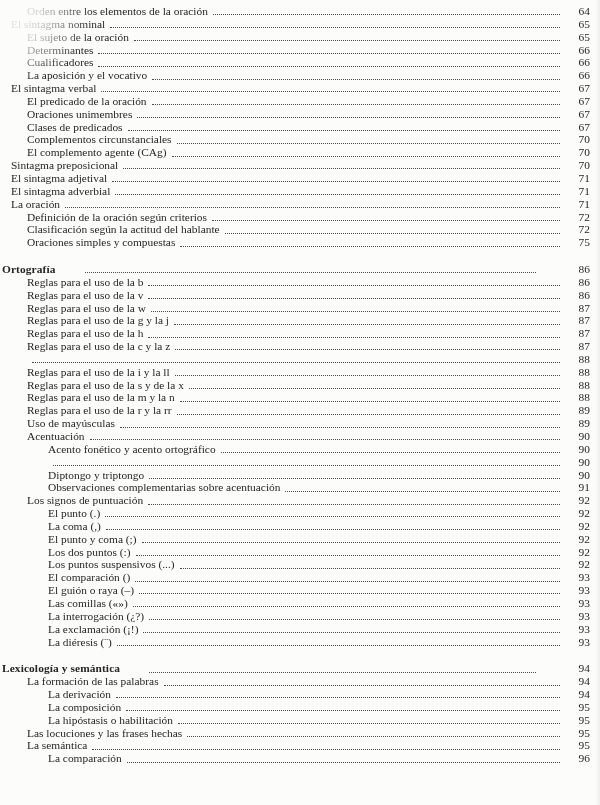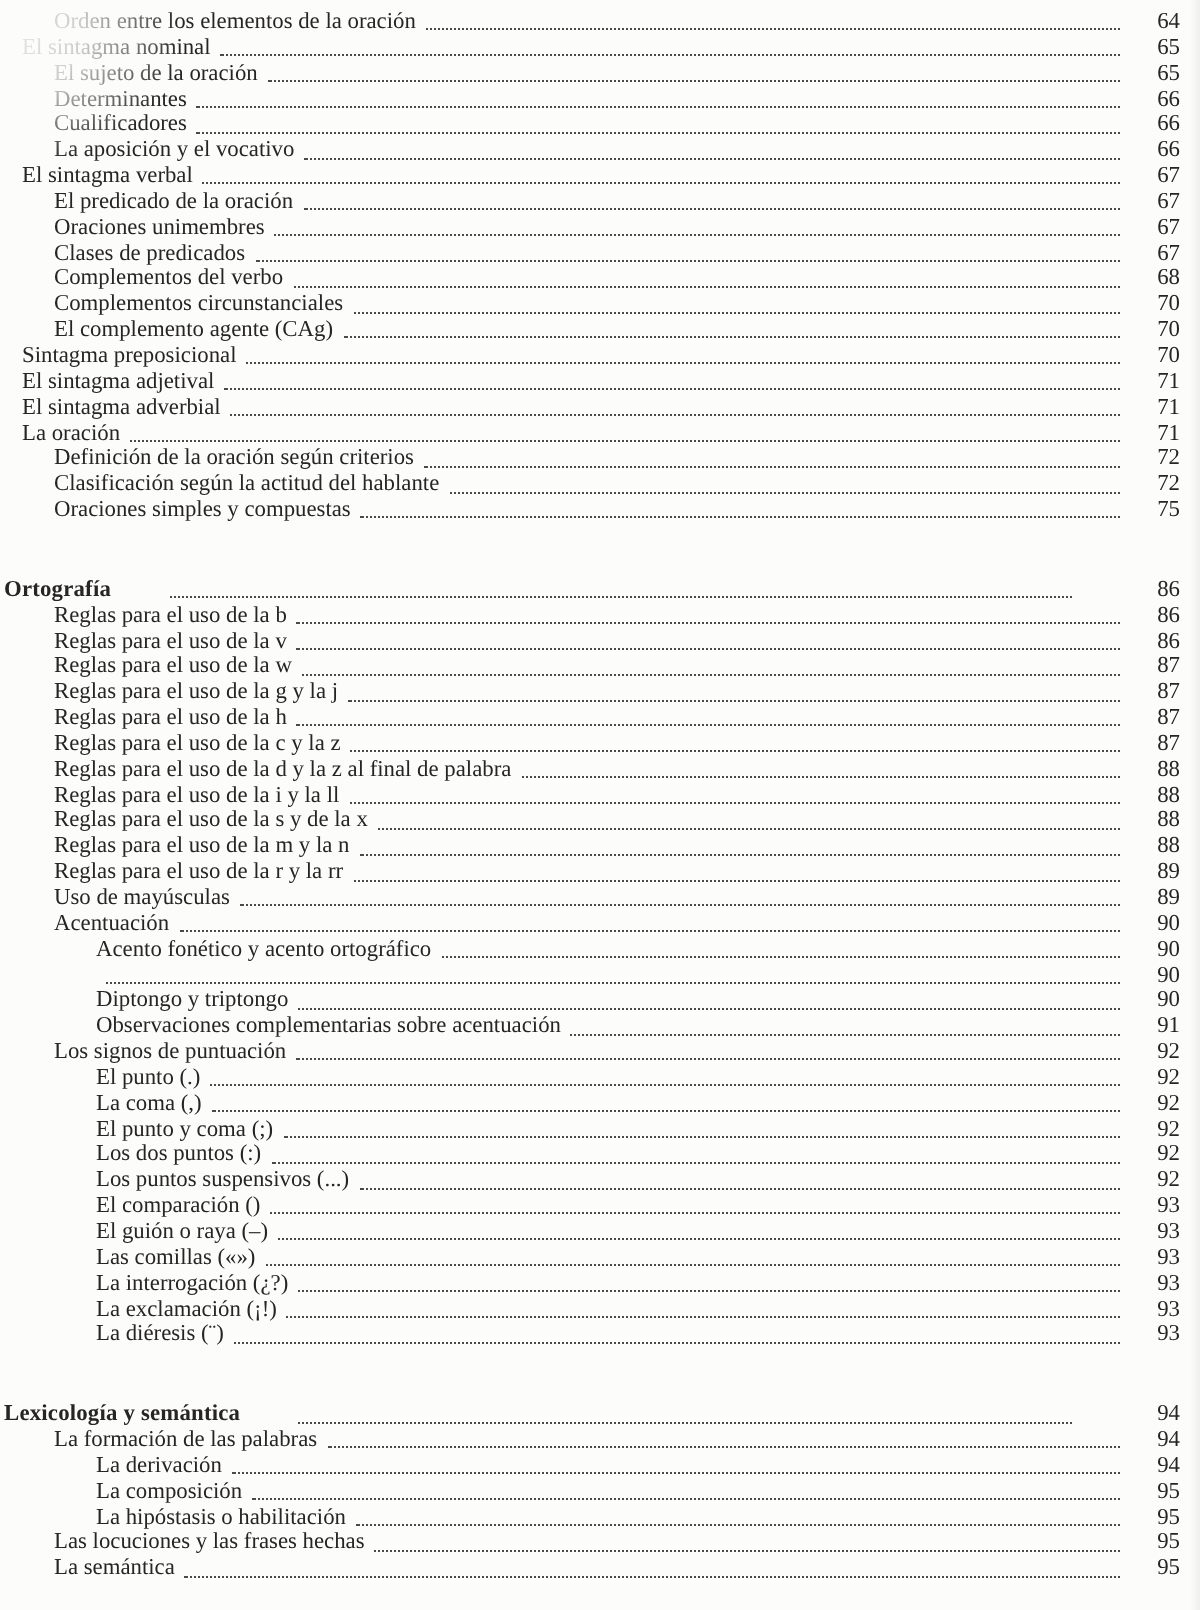--- a/index.html
+++ b/index.html
@@ -18,21 +18,21 @@
   .toc {
     padding: 5px 10px 0 2px;
     font-size: 11.4px;
   }
   .row {
     display: flex;
     align-items: flex-end;
     line-height: 12.85px;
     white-space: nowrap;
   }
-  .row.gap { margin-top: 27px; gap: 24px; }
+  .row.gap { margin-top: 14px; gap: 24px; }
   .lvl-0 { padding-left: 0; }
   .lvl-1 { padding-left: 9px; }
   .lvl-2 { padding-left: 25px; }
   .lvl-3 { padding-left: 46px; }
   .row.bold .label { font-weight: bold; letter-spacing: 0.1px; }
   .label { flex: none; }
   .leader {
     flex: 1;
     min-width: 8px;
     border-bottom: 1.6px dotted #4a4a48;
@@ -113,25 +113,20 @@
         <span class="label">Oraciones unimembres</span>
         <span class="leader"></span>
         <span class="page-num">67</span>
       </div>
       <div class="row lvl-2">
         <span class="label">Clases de predicados</span>
         <span class="leader"></span>
         <span class="page-num">67</span>
       </div>
       <div class="row lvl-2">
-        <span class="label">Complementos del verbo</span>
-        <span class="leader"></span>
-        <span class="page-num">68</span>
-      </div>
-      <div class="row lvl-2">
         <span class="label">Complementos circunstanciales</span>
         <span class="leader"></span>
         <span class="page-num">70</span>
       </div>
       <div class="row lvl-2">
         <span class="label">El complemento agente (CAg)</span>
         <span class="leader"></span>
         <span class="page-num">70</span>
       </div>
       <div class="row lvl-1">
@@ -198,21 +193,20 @@
         <span class="label">Reglas para el uso de la h</span>
         <span class="leader"></span>
         <span class="page-num">87</span>
       </div>
       <div class="row lvl-2">
         <span class="label">Reglas para el uso de la c y la z</span>
         <span class="leader"></span>
         <span class="page-num">87</span>
       </div>
       <div class="row lvl-2">
-        <span class="label">Reglas para el uso de la d y la z al final de palabra</span>
         <span class="leader"></span>
         <span class="page-num">88</span>
       </div>
       <div class="row lvl-2">
         <span class="label">Reglas para el uso de la i y la ll</span>
         <span class="leader"></span>
         <span class="page-num">88</span>
       </div>
       <div class="row lvl-2">
         <span class="label">Reglas para el uso de la s y de la x</span>
@@ -345,17 +339,22 @@
       </div>
       <div class="row lvl-2">
         <span class="label">Las locuciones y las frases hechas</span>
         <span class="leader"></span>
         <span class="page-num">95</span>
       </div>
       <div class="row lvl-2">
         <span class="label">La semántica</span>
         <span class="leader"></span>
         <span class="page-num">95</span>
+      </div>
+      <div class="row lvl-3">
+        <span class="label">La comparación</span>
+        <span class="leader"></span>
+        <span class="page-num">96</span>
       </div>
     </div>
   <div class="scan-fade"></div>
   <div class="page-edge"></div>
 </div>
 
 </body></html>

